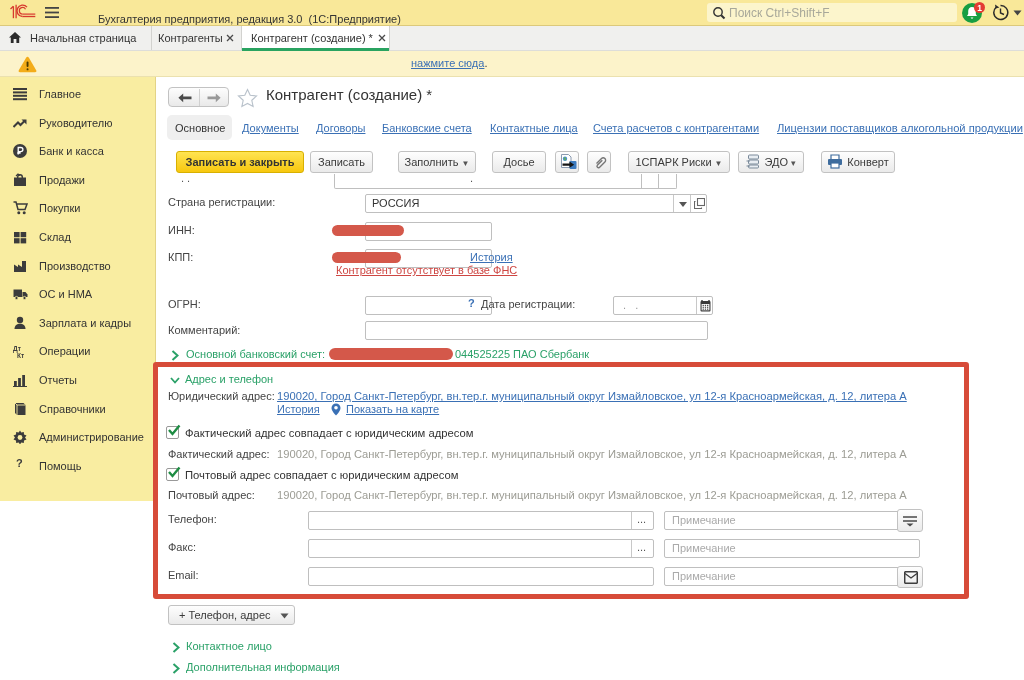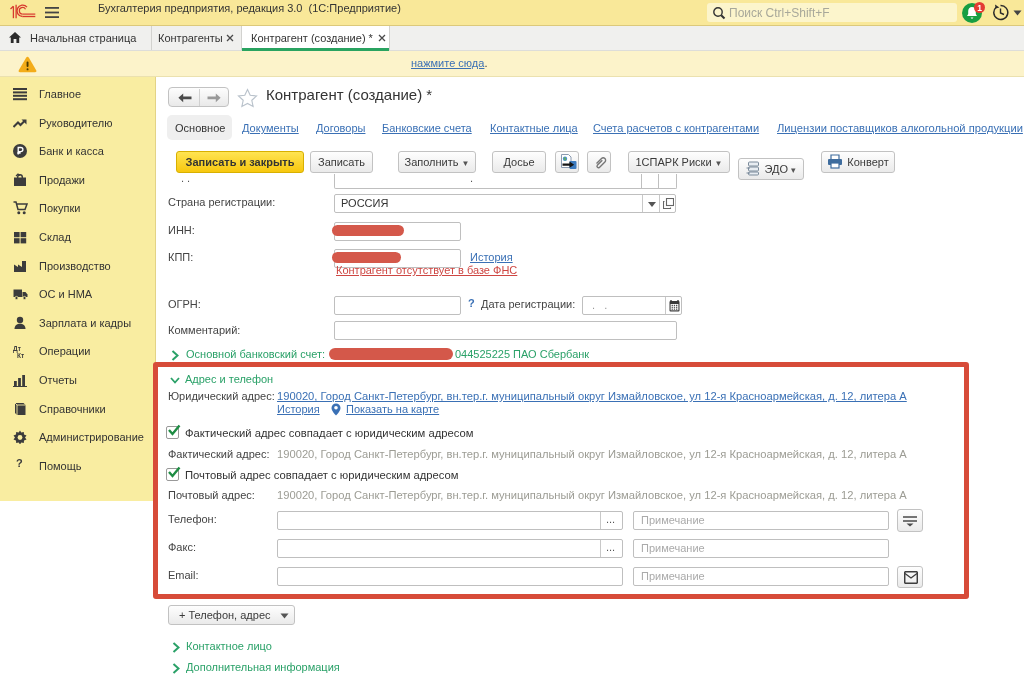--- a/index.html
+++ b/index.html
@@ -3,21 +3,21 @@
 <meta charset="utf-8">
 <style>
 * { margin:0; padding:0; box-sizing:border-box; }
 html,body { width:1024px; height:680px; overflow:hidden; }
 body { font-family:"Liberation Sans", sans-serif; font-size:11px; color:#333; }
 #app { position:relative; width:1024px; height:680px; background:#fff; }
 .abs { position:absolute; }
 
 
 #topbar { position:absolute; left:0; top:0; width:1024px; height:26px; background:#F9E899; border-bottom:1px solid #DCC97B; }
-#apptitle { position:absolute; left:74px; top:2px; font-size:11px; color:#333;padding-left:24px; }
+#apptitle { position:absolute; left:74px; top:13px; font-size:11px; color:#333;padding-left:24px; }
 #searchbox { position:absolute; left:707px; top:3px; width:250px; height:19px; background:#FCF5CC; border-radius:3px; }
 #searchbox span { position:absolute; left:22px; top:3px; font-size:12px; color:#A8A89A; }
 
 
 #tabbar { position:absolute; left:0; top:26px; width:1024px; height:25px; background:#F0F0EE; border-bottom:1px solid #DDDDDA; }
 .tabsep { position:absolute; top:0px; height:24px; width:1px; background:#D2D2CF; }
 .tabtxt { position:absolute; top:6px; font-size:11px; color:#333; white-space:nowrap; }
 #activetab { position:absolute; left:242px; top:0px; width:147px; height:25px; background:#fff; border-bottom:3px solid #29A360; }
 
 
@@ -28,21 +28,21 @@
 #sidebar { position:absolute; left:0; top:77px; width:156px; height:424px; background:#F9EDA1; border-right:1px solid #E3D386; }
 .mitem { position:absolute; left:0; width:156px; height:28px; }
 .mitem svg, .mitem .mico { position:absolute; left:13px; top:7px; }
 .mitem .mlabel { position:absolute; left:39px; top:8px; font-size:11px; color:#333; white-space:nowrap; }
 
 
 #content { position:absolute; left:157px; top:77px; width:867px; height:603px; background:#fff; }
 
 
 .btn { position:absolute; background:linear-gradient(#FEFEFE,#EAEAEA); border:1px solid #C2C2C2; border-radius:3px; font-size:11px; color:#3a3a3a; text-align:center; }
-.field { position:absolute; background:#fff; border:1px solid #BFBFBF; border-radius:2px; }
+.field { position:absolute; background:#fff; border:1px solid #BFBFBF; border-radius:2px;margin-left:31px; }
 .lbl { position:absolute; font-size:11px; color:#444; white-space:nowrap; }
 .green { color:#2AA168; }
 .bluelink { color:#3A70B5; text-decoration:underline; }
 .graytxt { color:#9C9C94; }
 .pill { position:absolute; background:#D4584A; border-radius:6px; }
 .redlink { color:#CE4642; text-decoration:underline; }
 </style>
 </head>
 <body>
 <div id="app">
@@ -265,21 +265,21 @@
         <rect x="9.5" y="7" width="7" height="8" rx="1" fill="#3d7bbf"></rect>
         <path d="M2.5 9.6 L9.5 9.6 L9.5 7.6 L14.2 10.7 L9.5 13.8 L9.5 11.8 L2.5 11.8 Z" fill="#161616"></path>
       </svg>
   </div>
   <div class="btn" style="left:587px;top:151px;width:24px;height:22px">
     <svg class="abs" style="left:5px;top:3px" width="15" height="15" viewBox="0 0 15 15">
         <path d="M3.5 8.5 L8.5 3.5 A 2.4 2.4 0 0 1 11.9 6.9 L6.4 12.4 A 1.5 1.5 0 0 1 4.3 10.3 L9.3 5.3" fill="none" stroke="#777" stroke-width="1.4"></path>
       </svg>
   </div>
   <div class="btn" style="left:628px;top:151px;width:102px;height:22px;line-height:20px">1СПАРК Риски <span style="font-size:8px;color:#555">▼</span></div>
-  <div class="btn" style="left:738px;top:158px;width:66px;height:22px;line-height:20px">
+  <div class="btn" style="left:738px;top:151px;width:66px;height:22px;line-height:20px">
     <svg style="vertical-align:-3px;margin-right:3px" width="15" height="15" viewBox="0 0 15 15">
         <g stroke="#7a8a9a" fill="#E8EDF2" stroke-width="1">
           <rect x="2.5" y="1" width="10" height="4" rx="1"></rect>
           <rect x="2.5" y="6" width="10" height="4" rx="1"></rect>
           <rect x="2.5" y="11" width="10" height="3" rx="1"></rect>
         </g>
         <path d="M0.5 7 L4 7 M0.5 12 L4 12" stroke="#7a8a9a"></path>
       </svg>ЭДО <span style="font-size:9px;color:#555">▾</span></div>
   <div class="btn" style="left:821px;top:151px;width:74px;height:22px;line-height:20px">
     <svg style="vertical-align:-3px;margin-right:4px" width="16" height="15" viewBox="0 0 16 15">

